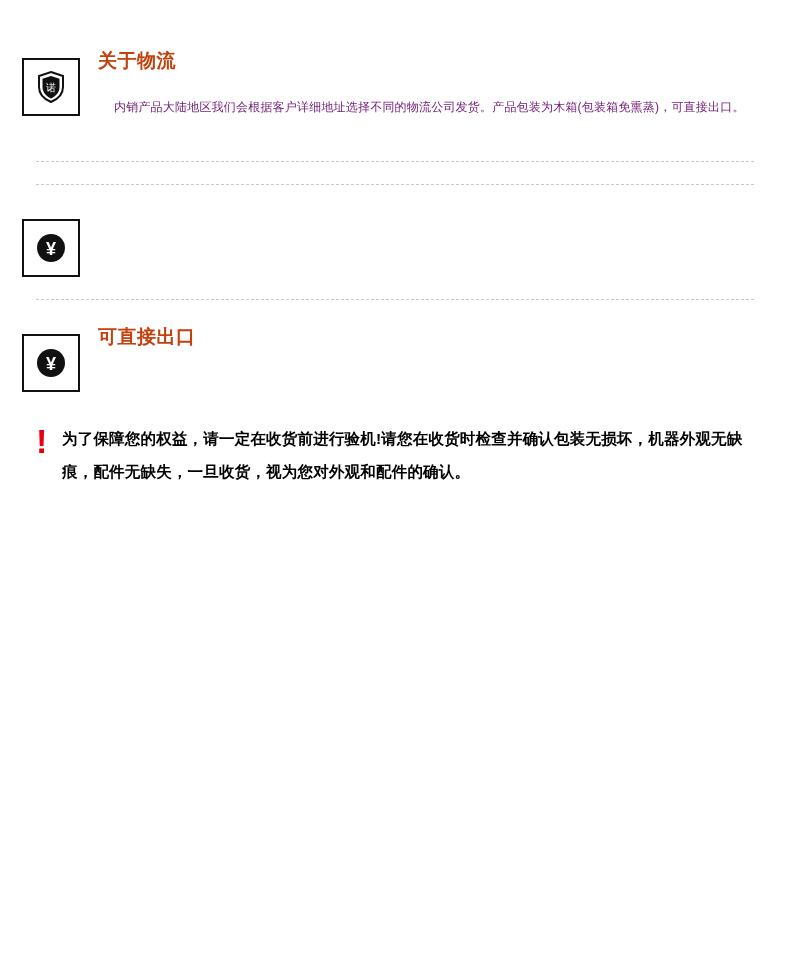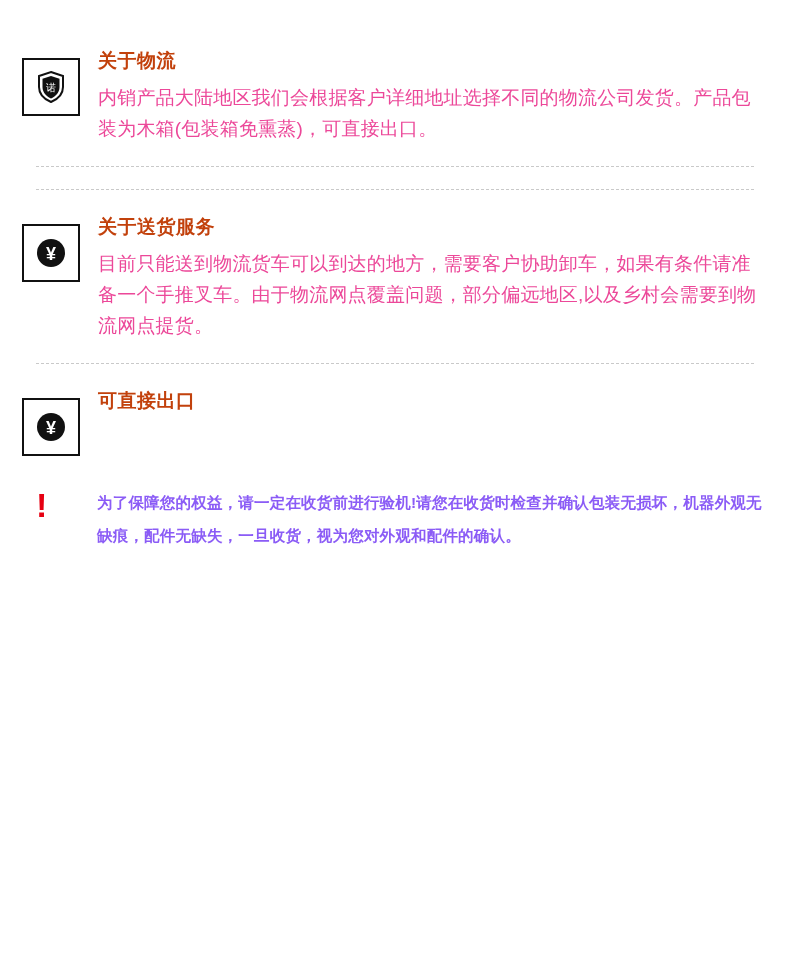--- a/index.html
+++ b/index.html
@@ -48,24 +48,24 @@
   }
   .sec-title {
     font-size: 19px;
     font-weight: bold;
     color: #c2410c;
     line-height: 30px;
     margin: 0 0 6px 0;
     letter-spacing: 0.5px;
   }
   .sec-text {
-    font-size: 19px;
+    font-size: 12px;
     line-height: 31px;
-    color: #ec4899;
-    margin: 0;
+    color: #701a75;
+    margin: 16px;
     letter-spacing: 0.2px;
   }
   .divider {
     border: 0;
     border-top: 1px dashed #c9c9c9;
     margin: 22px 14px 20px 14px;
     height: 0;
   }
   .notice {
     display: flex;
@@ -78,26 +78,25 @@
     width: 26px;
     color: #e60012;
     font-size: 34px;
     font-weight: bold;
     line-height: 34px;
     text-align: left;
     padding-top: 2px;
   }
   .notice-text {
     flex: 1 1 auto;
-    color: #8b5cf6;
+    color: #000000;
     font-size: 15.5px;
     font-weight: bold;
     line-height: 33px;
     letter-spacing: 0.2px;
-    margin-left: 35px;
   }
 </style>
 </head>
 <body>
 
 <div class="page">
 
   <div class="section">
     <div class="icon-box">
       <svg width="30" height="34" viewBox="0 0 30 34" aria-hidden="true">
@@ -117,24 +116,20 @@
 
   <hr class="divider">
 
   <div class="section">
     <div class="icon-box">
       <svg width="34" height="34" viewBox="0 0 34 34" aria-hidden="true">
         <circle cx="17" cy="17" r="14" fill="#111111"></circle>
         <text x="17" y="24" font-size="18" fill="#ffffff" text-anchor="middle" font-family="'Liberation Sans', sans-serif" font-weight="bold">¥</text>
       </svg>
     </div>
-    <div class="sec-body">
-      <h3 class="sec-title">关于送货服务</h3>
-      <p class="sec-text">目前只能送到物流货车可以到达的地方，需要客户协助卸车，如果有条件请准备一个手推叉车。由于物流网点覆盖问题，部分偏远地区,以及乡村会需要到物流网点提货。</p>
-    </div>
   </div>
 
   <hr class="divider">
 
   <div class="section">
     <div class="icon-box">
       <svg width="34" height="34" viewBox="0 0 34 34" aria-hidden="true">
         <circle cx="17" cy="17" r="14" fill="#111111"></circle>
         <text x="17" y="24" font-size="18" fill="#ffffff" text-anchor="middle" font-family="'Liberation Sans', sans-serif" font-weight="bold">¥</text>
       </svg>

